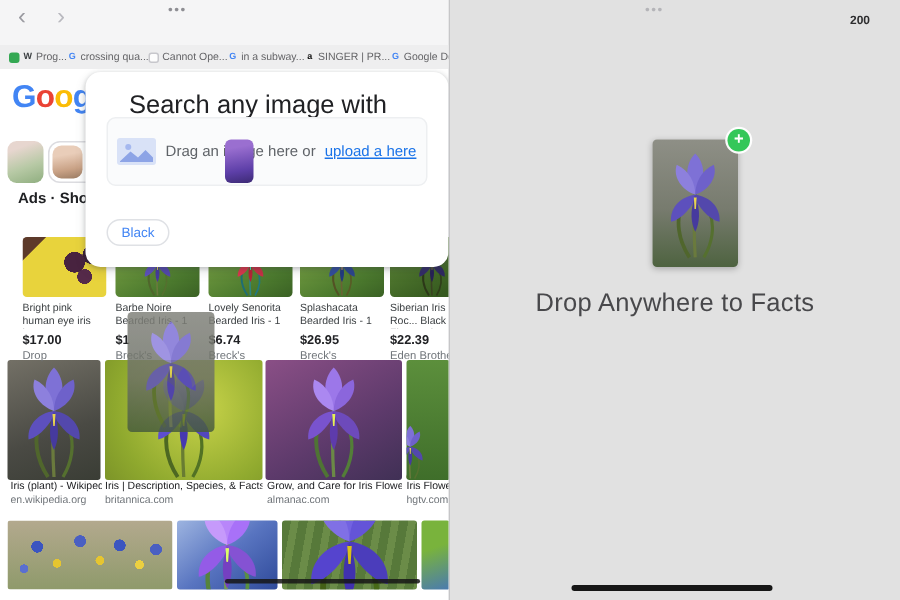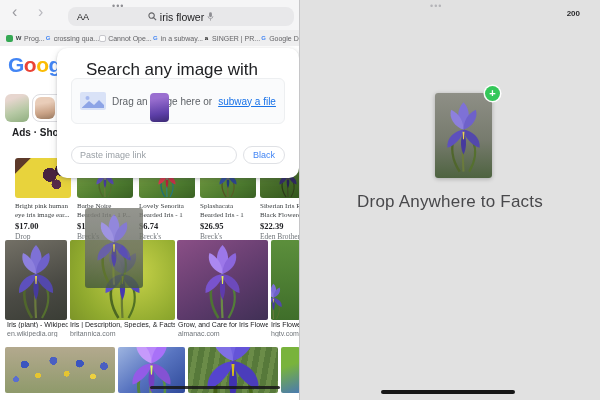--- a/index.html
+++ b/index.html
@@ -45,21 +45,21 @@
   .dz-link{font-size:10px;color:#1a73e8;text-decoration:underline;white-space:nowrap;cursor:pointer;}
   .or{position:absolute;top:84px;left:0;right:0;text-align:center;font-size:8px;color:#70757a;}
   .paste-row{position:absolute;left:14px;top:98px;width:214px;height:18px;display:flex;gap:6px;}
   .paste-input{flex:1;height:18px;border:1px solid #dfe1e5;border-radius:9px;font-size:9px;padding:0 8px;color:#202124;outline:none;font-family:"Liberation Sans",sans-serif;}
   .paste-input::placeholder{color:#9aa0a6;}
   .search-btn{width:42px;height:18px;border:1px solid #dfe1e5;border-radius:9px;background:#fff;color:#4285f4;font-size:9px;cursor:pointer;font-family:"Liberation Sans",sans-serif;}
 
   .ads-header{position:absolute;left:12px;top:127px;font-size:10px;font-weight:bold;color:#202124;z-index:1;white-space:nowrap;}
 
   
-  .card{position:absolute;top:158px;width:56px;height:82px;z-index:1;font-family:Liberation Serif, serif;}
+  .card{position:absolute;top:158px;width:56px;height:82px;z-index:1;}
   .card-img{width:56px;height:40px;border-radius:3px;overflow:hidden;position:relative;}
   .card-title{margin-top:4px;font-size:7px;line-height:8.5px;color:#3c4043;height:17px;overflow:hidden;}
   .card-price{margin-top:2px;font-size:8.5px;font-weight:bold;color:#202124;}
   .card-seller{margin-top:1px;font-size:7.5px;color:#70757a;}
   .img-cherries{background:
     radial-gradient(circle 7px at 62% 42%, #48233f 98%, transparent),
     radial-gradient(circle 6px at 82% 30%, #391c33 98%, transparent),
     radial-gradient(circle 5px at 74% 66%, #552a49 98%, transparent),
     linear-gradient(135deg,#5d3a2a 16%,#e8d33c 17%);}
   .img-green{background:linear-gradient(150deg,#7ba244 10%,#4c7a2e 70%,#3a6124);}
@@ -130,35 +130,20 @@
 <div class="screen">
 
   <div class="left-pane">
 
     <div class="page-bg"></div>
 
     <div class="chrome">
       <div class="handle">•••</div>
       <span class="nav back">‹</span>
       <span class="nav fwd">›</span>
-      <div class="addr">
-        <span class="aa">AA</span>
-        <span class="addr-center">
-          <svg width="9" height="9" viewBox="0 0 10 10">
-              <circle cx="4" cy="4" r="3" stroke="#636366" stroke-width="1.2" fill="none"></circle>
-              <line x1="6.2" y1="6.2" x2="9" y2="9" stroke="#636366" stroke-width="1.2"></line>
-            </svg>
-          <span>iris flower</span>
-          <svg width="7" height="11" viewBox="0 0 10 14">
-              <rect x="3" y="1" width="4" height="7" rx="2" fill="#8e8e93"></rect>
-              <path d="M1.5,6.5 a3.5,3.5 0 0 0 7,0" stroke="#8e8e93" stroke-width="1" fill="none"></path>
-              <line x1="5" y1="10" x2="5" y2="13" stroke="#8e8e93" stroke-width="1"></line>
-            </svg>
-        </span>
-      </div>
       <div class="favbar">
         <span class="fav">
             <span class="fi green"></span>
             <span></span>
           </span>
         <span class="fav">
             <span class="fi w">W</span>
             <span>Prog...</span>
           </span>
         <span class="fav">
@@ -195,24 +180,23 @@
 
     <div class="lens">
       <div class="lens-title">Search any image with Google Lens</div>
       <div class="dropzone">
         <svg width="26" height="18" viewBox="0 0 26 18">
             <rect width="26" height="18" rx="2" fill="#d9e2f7"></rect>
             <circle cx="7.5" cy="6" r="2" fill="#a5b8ef"></circle>
             <path d="M2,15.5 L9,9 L14,13 L19,8 L24,13 L24,16 L2,16 Z" fill="#8da4e6"></path>
           </svg>
         <span class="dz-text">Drag an image here or</span>
-        <span class="dz-link">subway a file</span>
+        <span class="dz-link">upload a here</span>
       </div>
       <div class="paste-row">
-        <input class="paste-input" placeholder="Paste image link" style="">
         <button class="search-btn">Black</button>
       </div>
     </div>
 
     <div class="ads-header">Ads · Shop iris f</div>
 
     <div class="card" style="left:15px">
       <div class="card-img img-cherries"></div>
       <div class="card-title">Bright pink human eye iris image ear...</div>
       <div class="card-price">$17.00</div>

